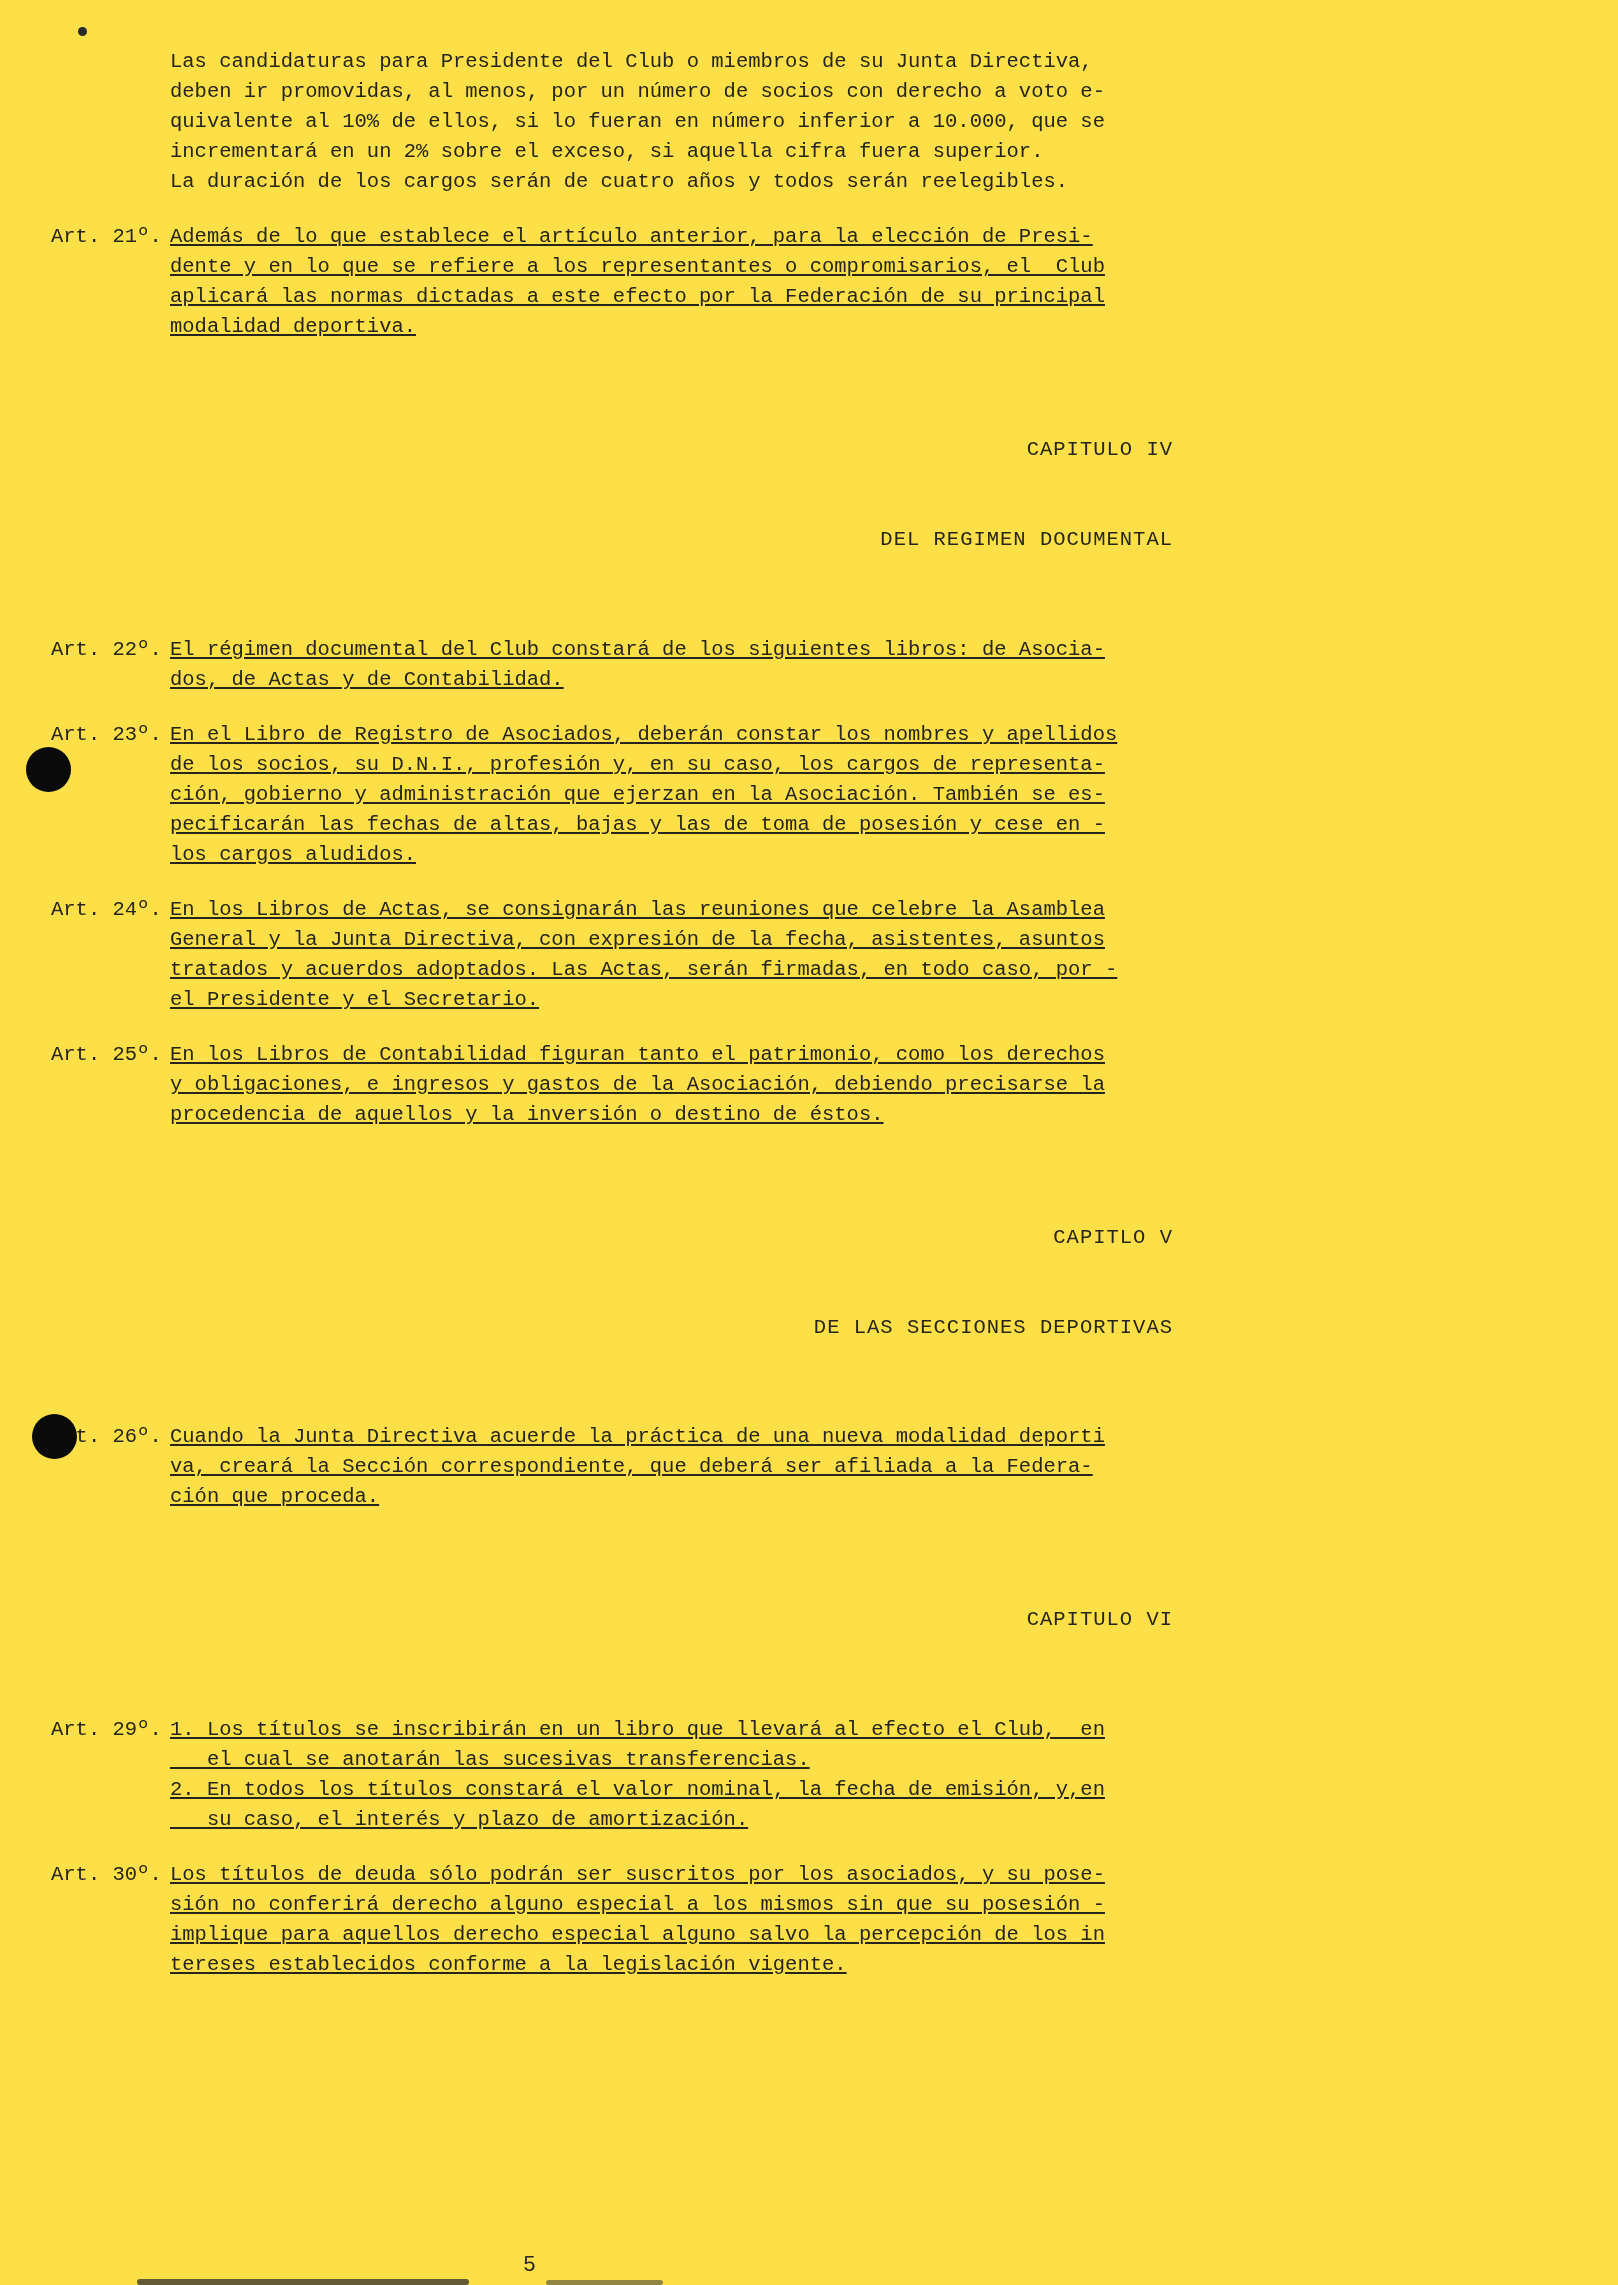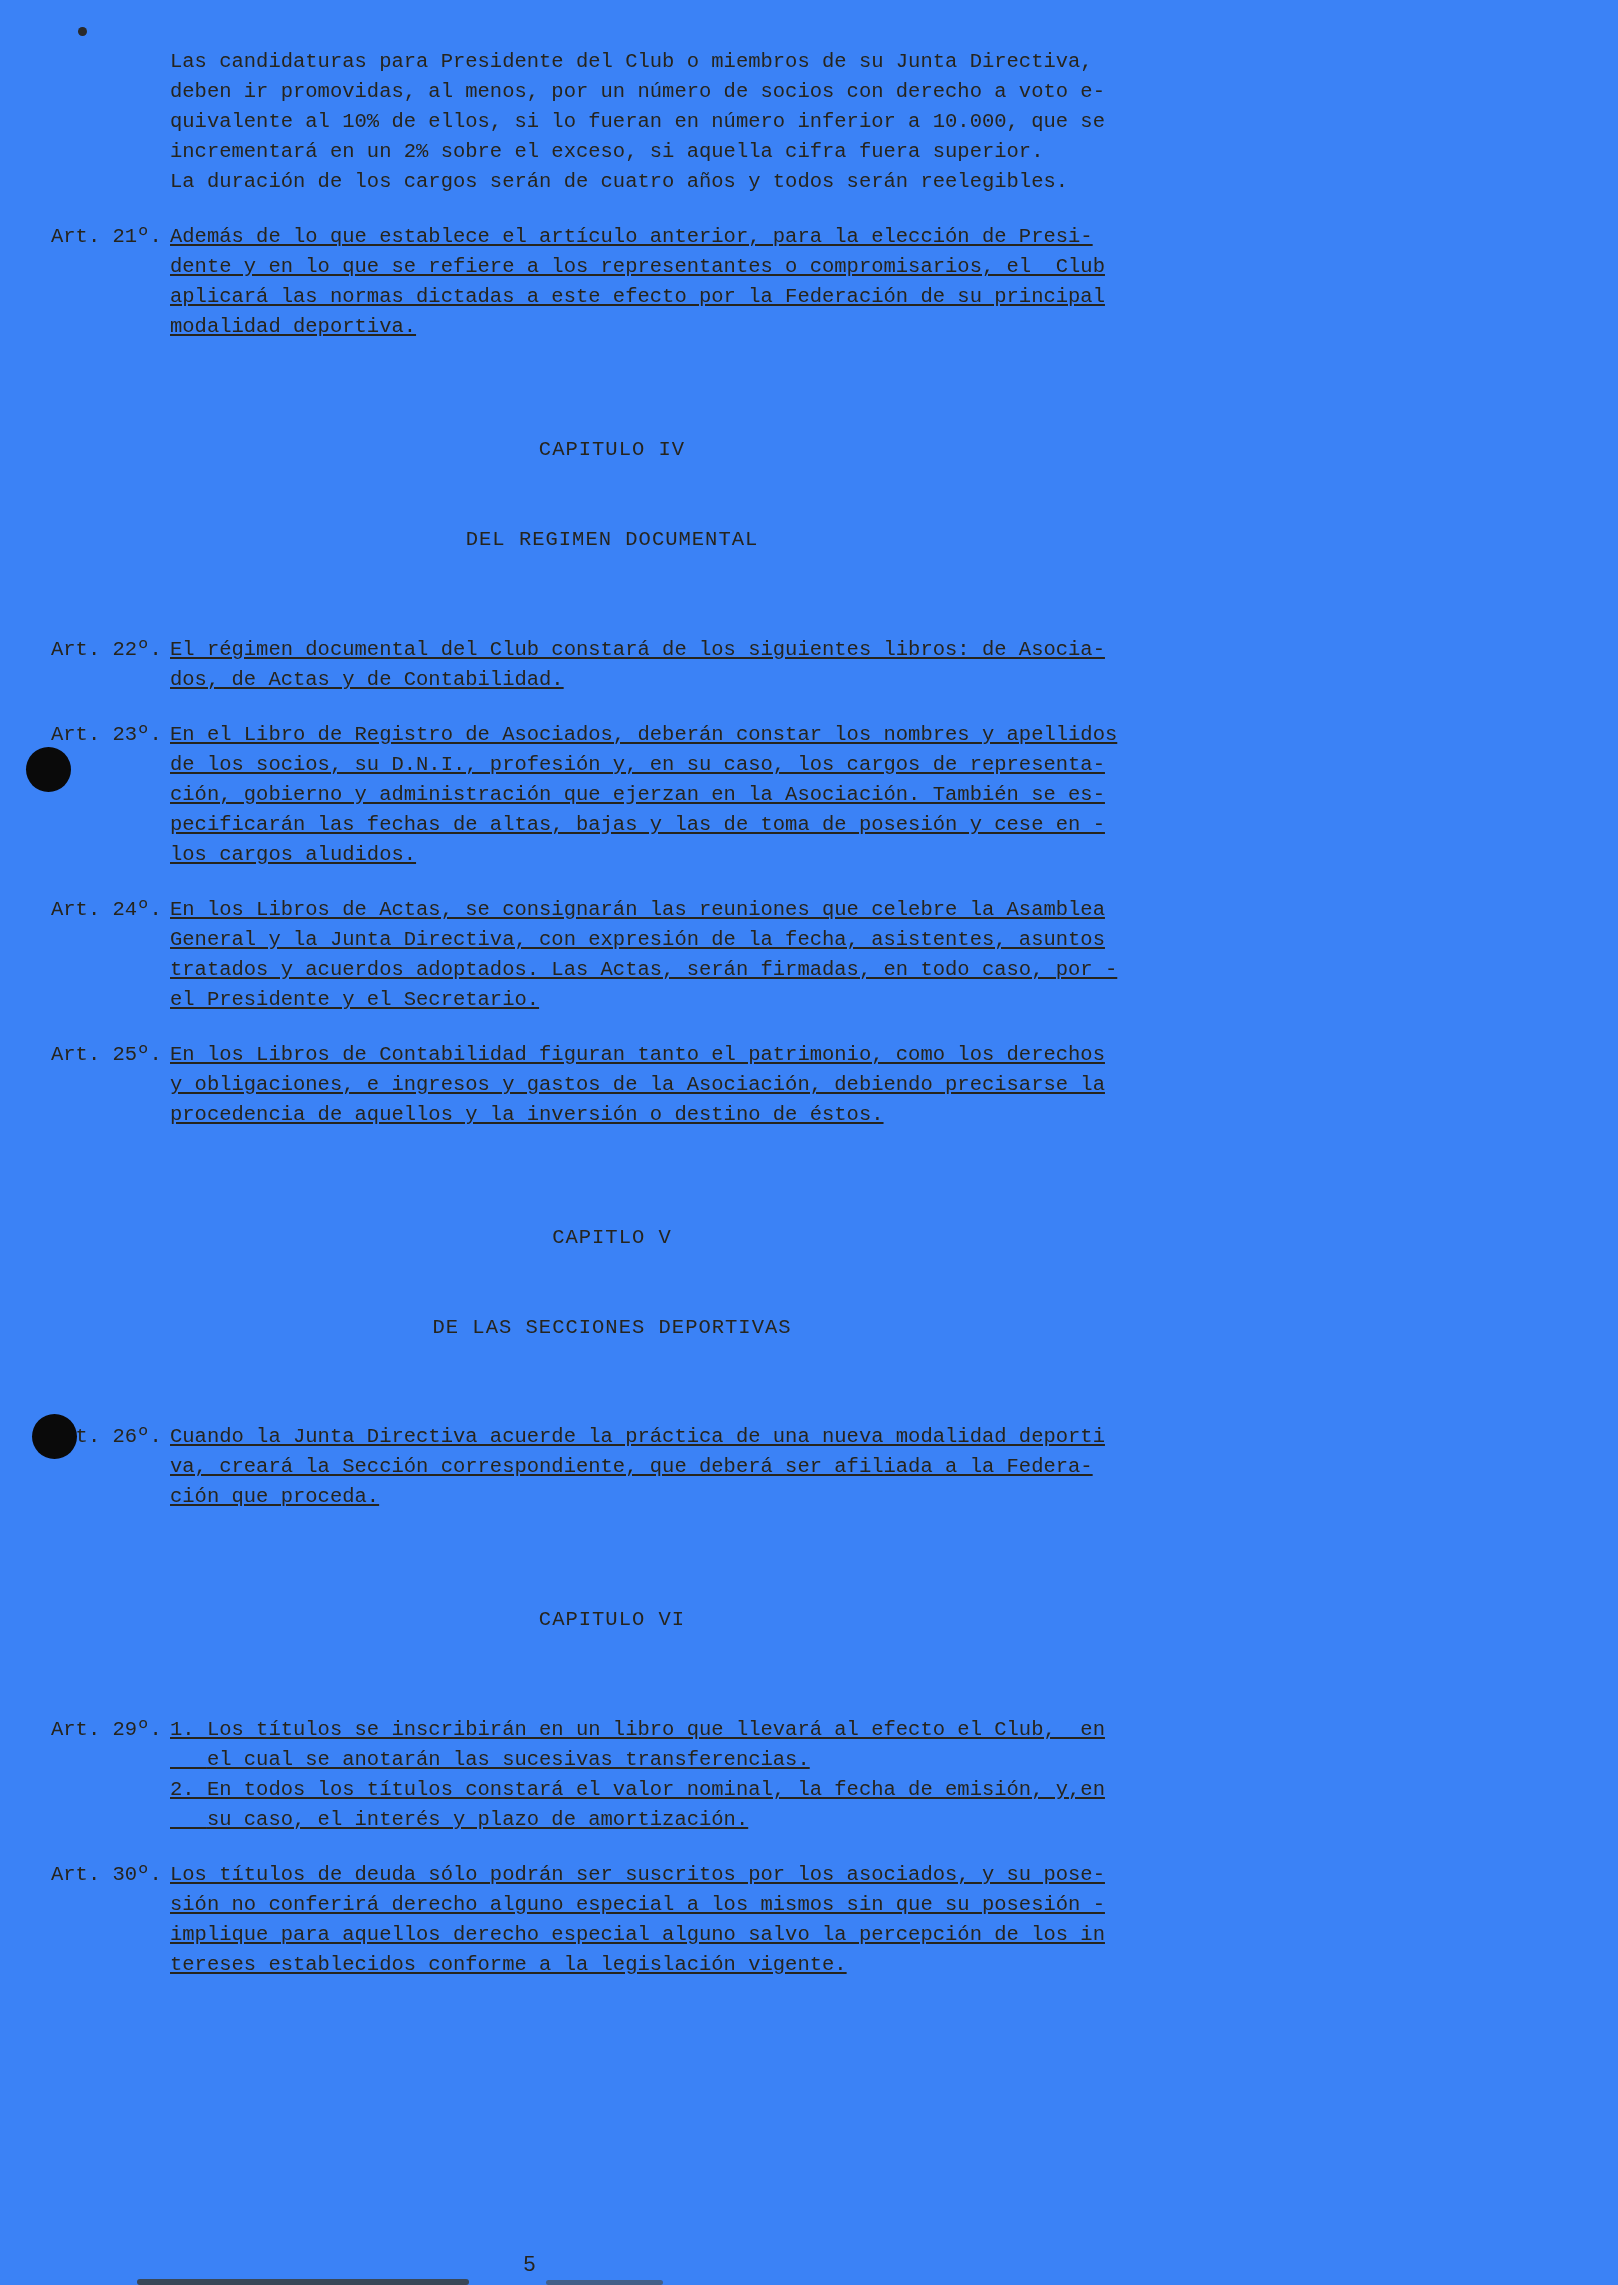--- a/index.html
+++ b/index.html
@@ -5,21 +5,21 @@
   html, body {
     margin: 0;
     padding: 0;
     background: #d8d4c9;
   }
   .paper {
     position: relative;
     width: 1619px;
     height: 2285px;
     margin: 0 auto;
-    background: #3b82f6;
+    background: #fde047;
     font-family: "Liberation Mono", "DejaVu Sans Mono", monospace;
     color: #26241d;
     overflow: hidden;
   }
   .content {
     position: absolute;
     top: 47px;
     left: 51px;
     width: 1395px;
     font-size: 20.5px;
@@ -39,21 +39,21 @@
     flex: 0 0 119px;
     white-space: pre;
   }
   .art-body {
     flex: 1;
     white-space: pre-wrap;
     text-decoration: underline;
   }
   .chapter {
     width: 1122px;
-    text-align: center;
+    text-align: right;
     margin: 33px 0 19.5px 0;
     white-space: pre-wrap;
   }
   .chapter .chapter-title { letter-spacing: 1px; }
   .chapter .chapter-subtitle { letter-spacing: 1px; }
   .hole {
     position: absolute;
     width: 45px;
     height: 45px;
     border-radius: 50%;

